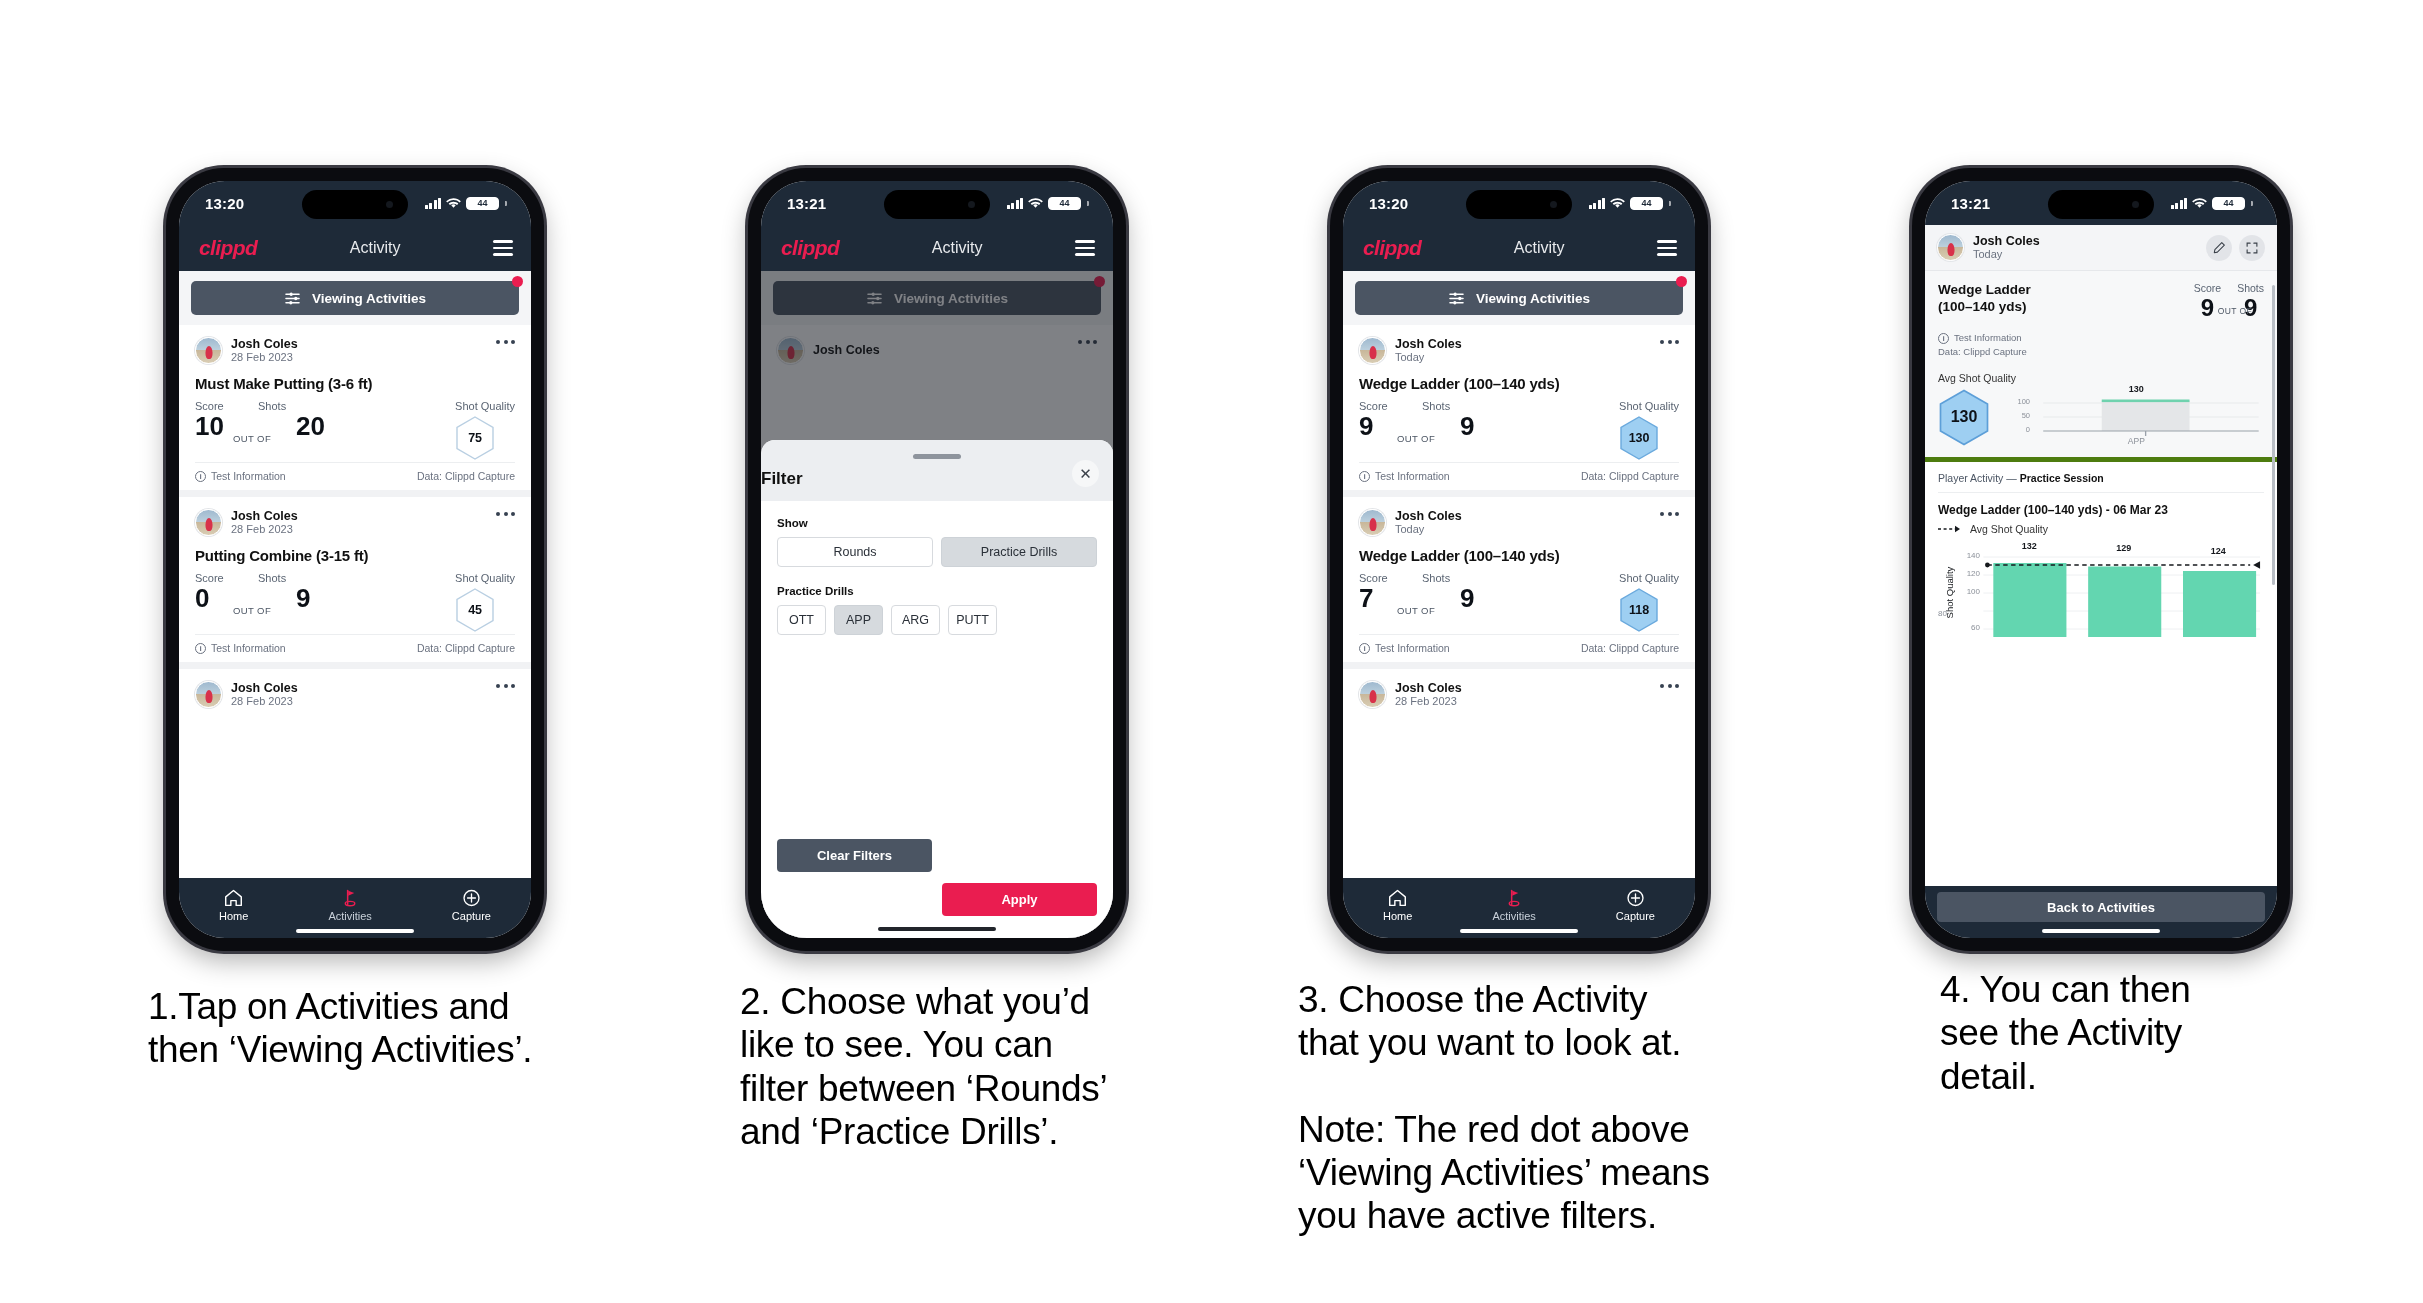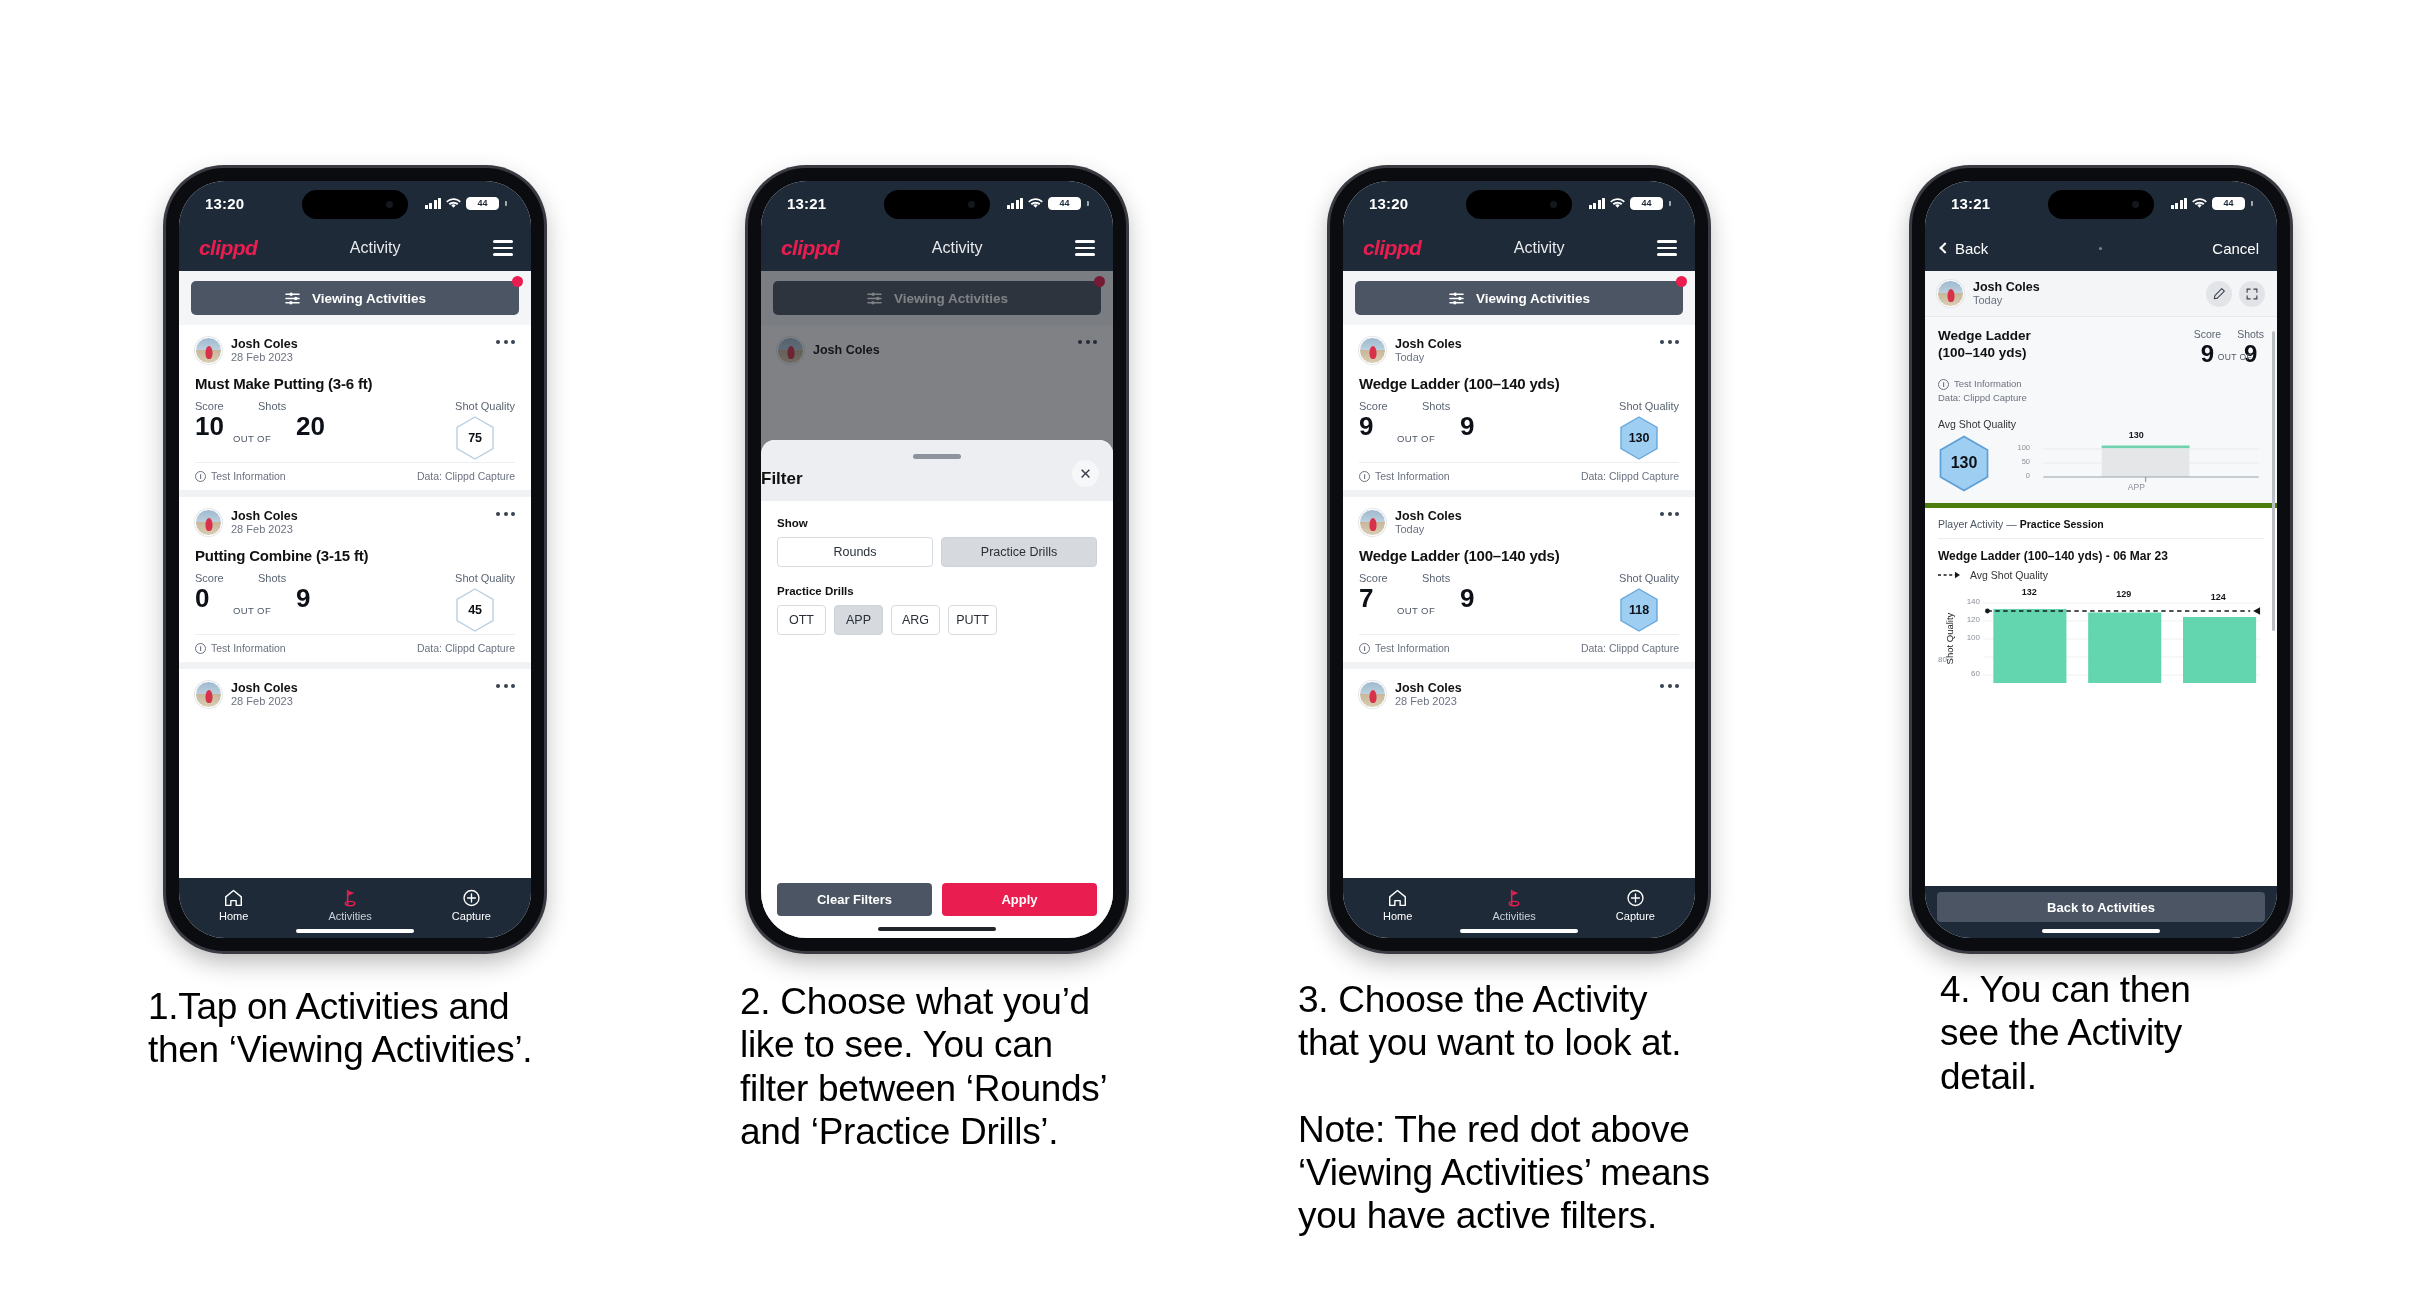--- a/index.html
+++ b/index.html
@@ -160,21 +160,21 @@
     font-size:12.5px; color:#2a3038; display:flex;align-items:center;justify-content:center;
     height:30px;
   }
   .chip.sel { background:#d6dade; border-color:#cdd2d7; }
   .chips-show .chip { flex:1; }
   .chips-pd .chip { width:49px; }
   .sheet-foot { display:flex; gap:10px; padding:0 16px 22px; }
   .btn { height:33px; border-radius:4px; display:flex;align-items:center;justify-content:center;
          font-size:13px; font-weight:bold; flex:1; }
   .btn-clear { background:#4b5563; color:#fff; }
-  .btn-apply { background:#ea1d50; color:#fff; }
+  .btn-apply { background:#ea1d50; color:#fff;margin-top:44px; }
 
   
   .det-head {
     background:#f4f5f7; display:flex; align-items:center; gap:9px;
     padding:9px 12px; border-bottom:1px solid #e6e8eb;
   }
   .det-actions { margin-left:auto; display:flex; gap:7px; }
   .circ-btn { width:26px;height:26px;border-radius:50%;background:#e2e4e8;
               display:flex;align-items:center;justify-content:center; }
   .det-body { background:#f7f8f9; padding:11px 13px 10px; }
@@ -694,28 +694,20 @@
           <span class="wifi">
             <svg viewBox="0 0 16 12" width="15" height="11">
                 <path d="M8 10.6 5.6 7.9a3.6 3.6 0 0 1 4.8 0zM8 6.2c-1.5 0-2.9.6-3.9 1.5L2.7 6.1A7.8 7.8 0 0 1 8 4.1c2 0 3.9.8 5.3 2l-1.4 1.6A5.7 5.7 0 0 0 8 6.2M8 2.2c-2.6 0-5 1-6.8 2.6L0 3.5A11.7 11.7 0 0 1 8 .4c3 0 5.8 1.2 8 3.1l-1.2 1.3A9.9 9.9 0 0 0 8 2.2" fill="#fff"></path>
               </svg>
           </span>
           <span class="batt">44</span>
             <span class="batt-tip"></span>
         </div>
       </div>
 
-      <div class="navbar">
-        <div class="nav-back">
-          <span class="chev"></span>
-          <span>Back</span>
-        </div>
-        <span class="nav-dot"></span>
-        <div class="nav-cancel">Cancel</div>
-      </div>
 
       <div class="content">
 
         <div class="det-head">
           <div class="avatar"></div>
           <div class="who">
             <div class="nm">Josh Coles</div>
             <div class="dt">Today</div>
           </div>
           <div class="det-actions">

